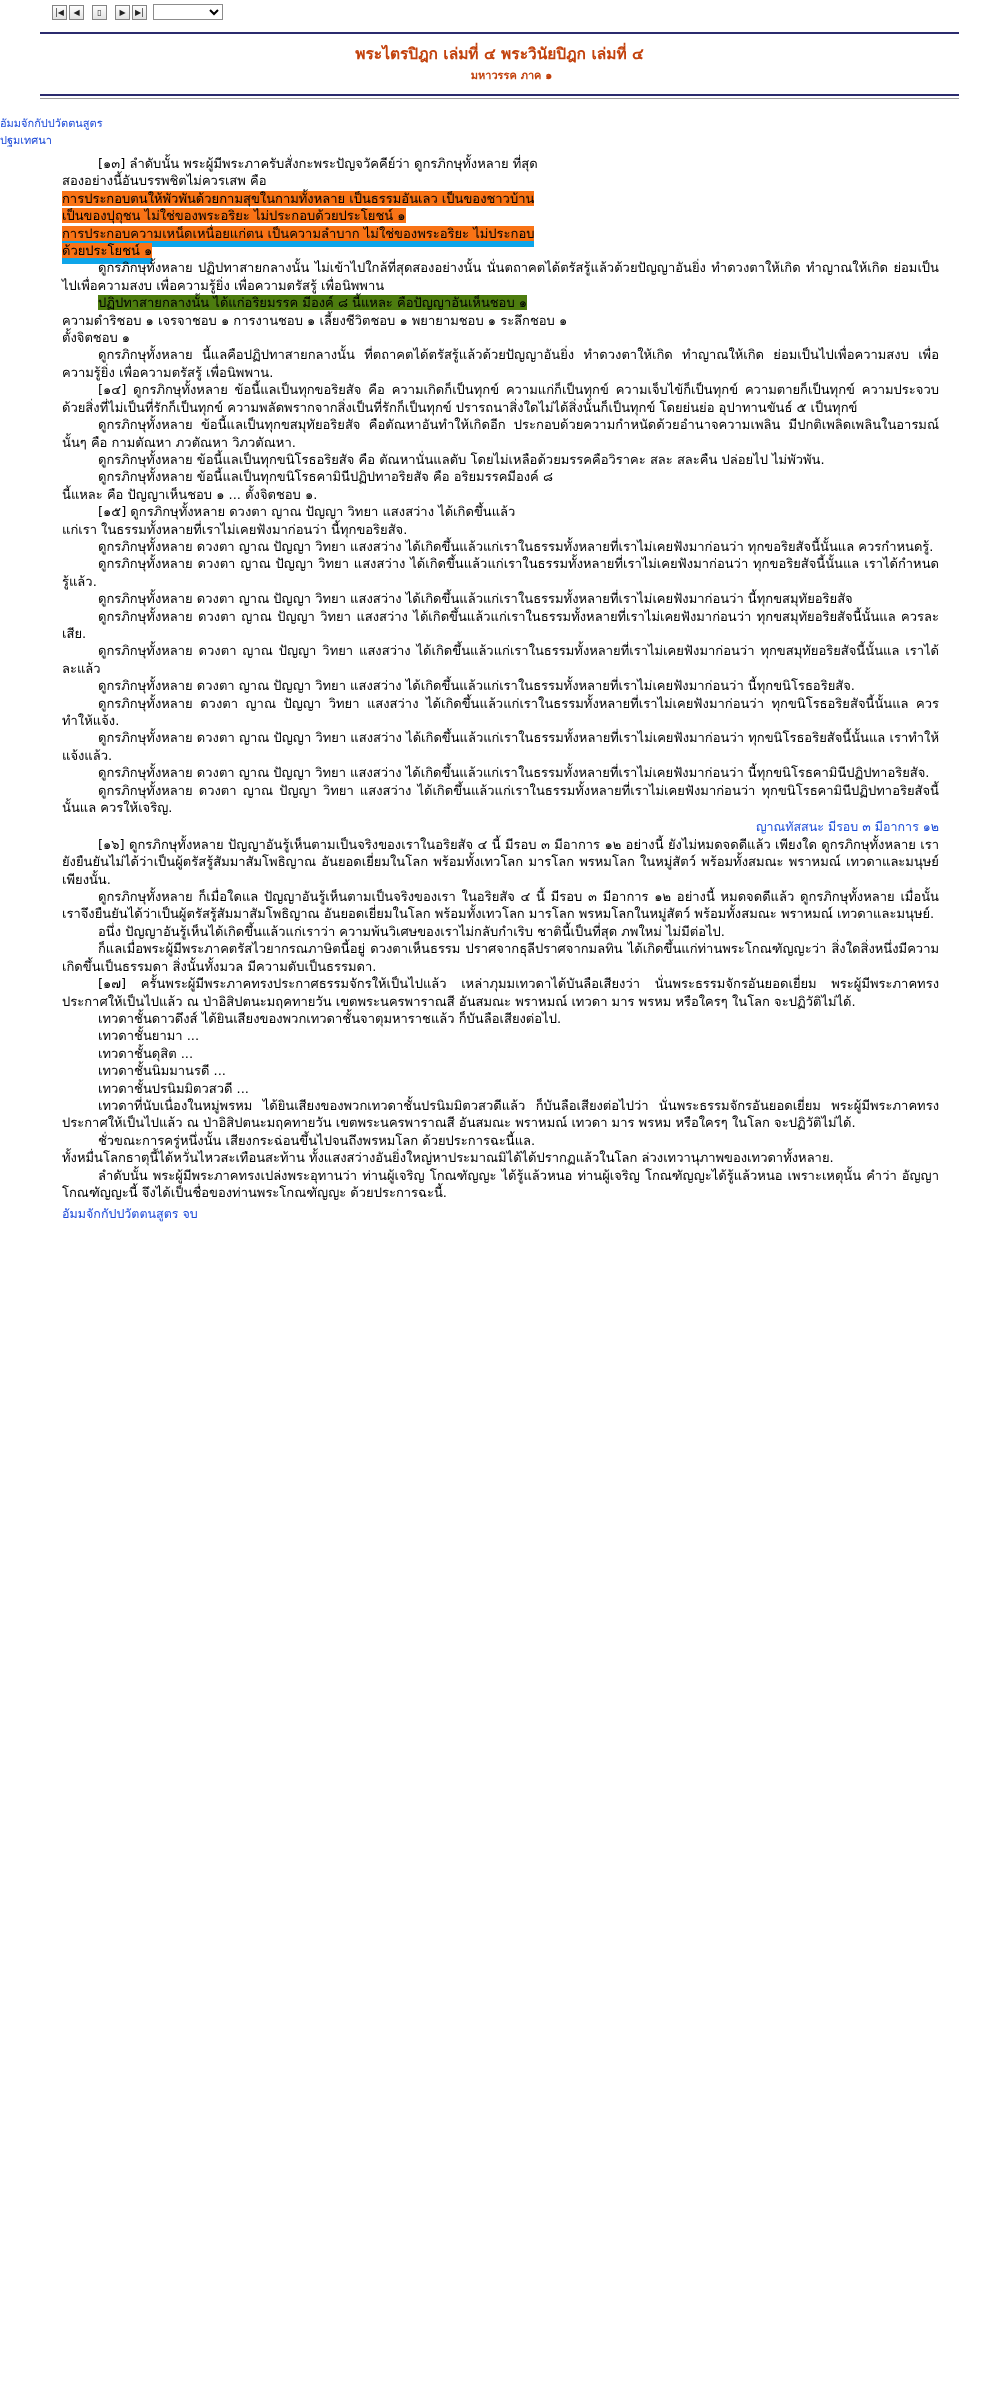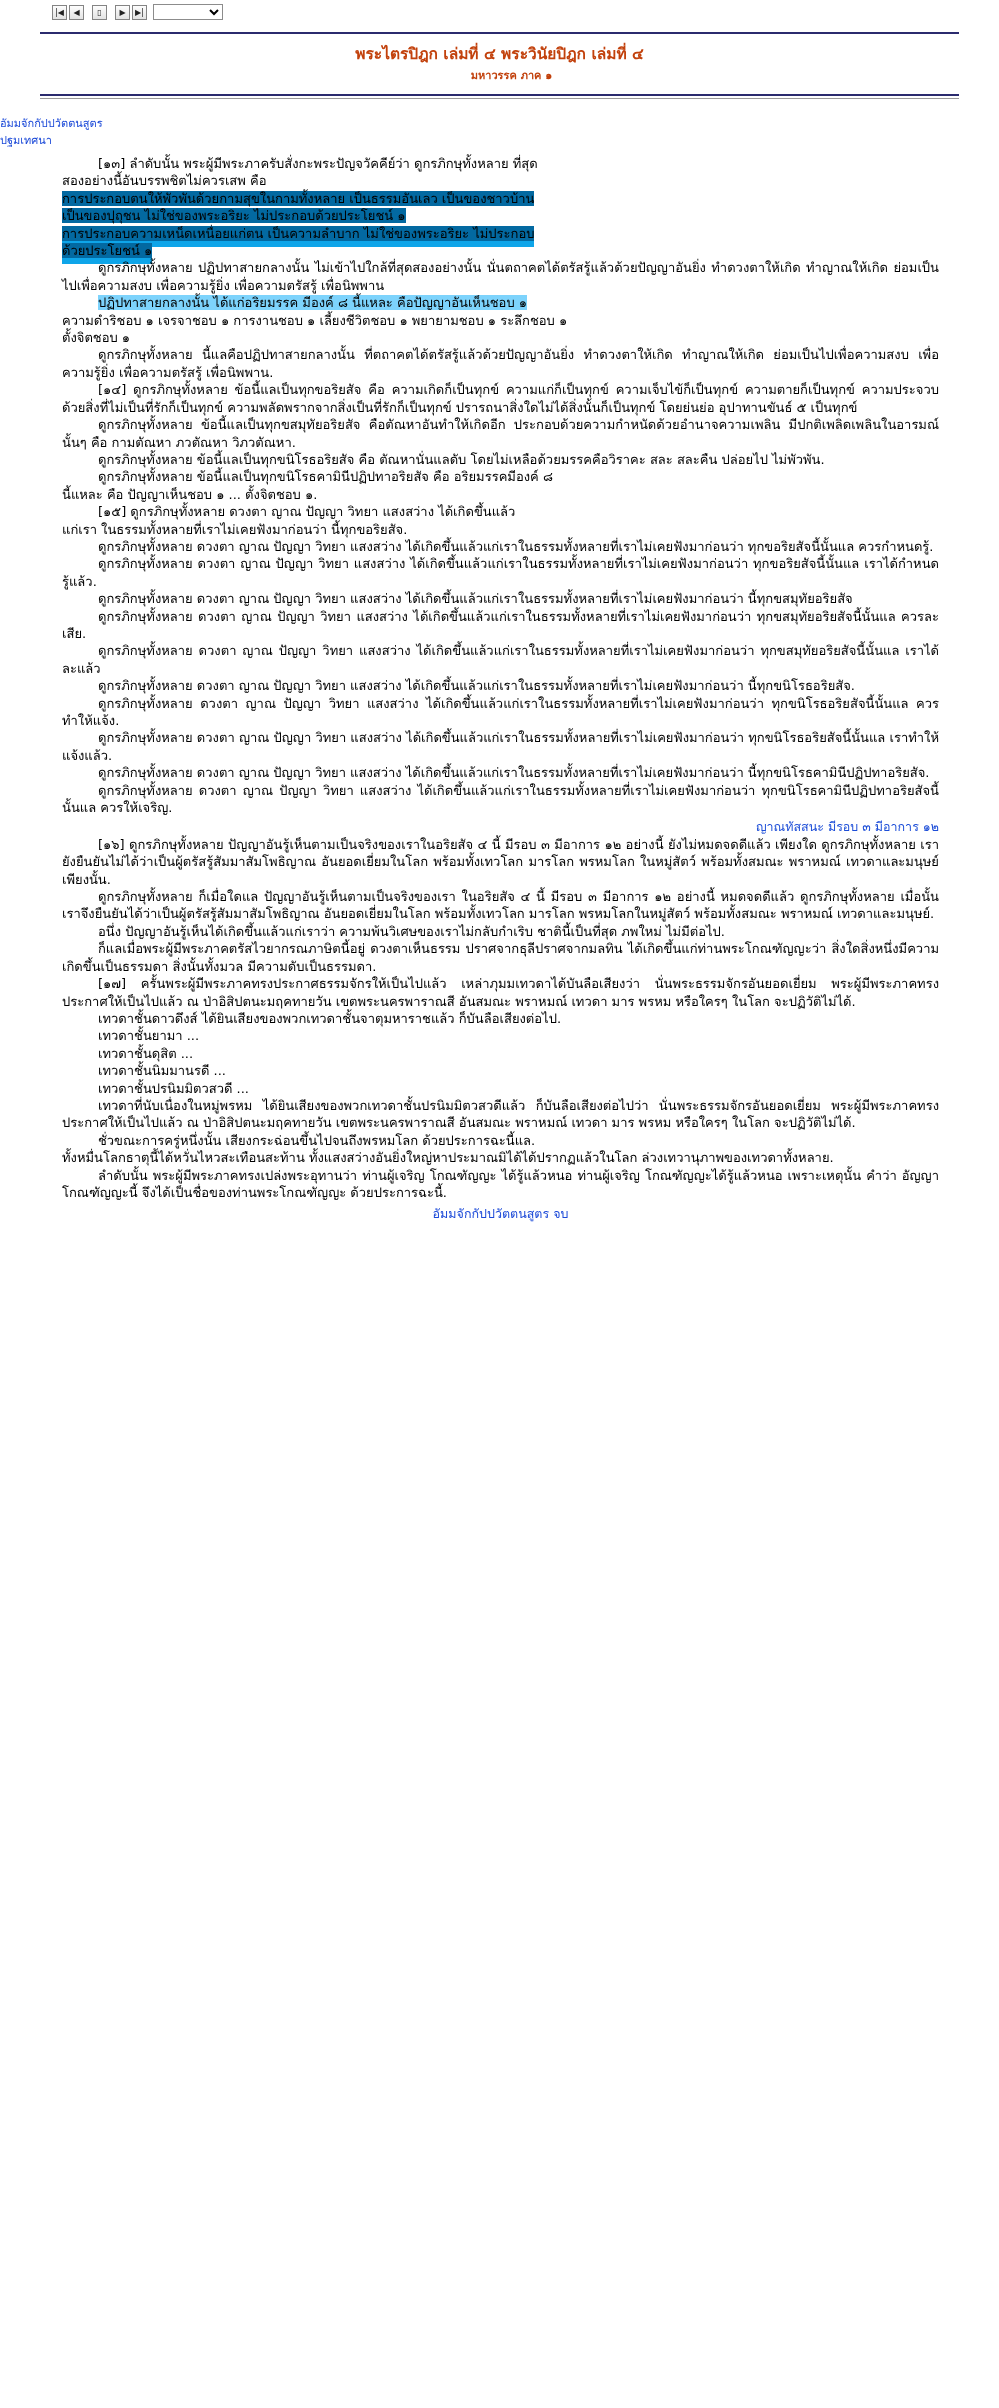--- a/index.html
+++ b/index.html
@@ -84,38 +84,38 @@
     font-size: 13px;
     line-height: 17.4px;
     text-align: justify;
   }
   .content p {
     margin: 0;
     text-indent: 36px;
   }
   .content p.noindent { text-indent: 0; }
   .hl-yellow {
-    background: #0369a1;
+    background: #f97316;
     margin-top: 41px;
   }
   .hl-green {
-    background: #7dd3fc;
+    background: #4d7c0f;
   }
   .ul-red {
     border-bottom: 6px solid #0ea5e9;
     padding-bottom: 0px;
   }
   .right-note {
     text-align: right;
     color: #1d4ed8;
     font-size: 12.5px;
     margin-top: 2px;
   }
   .end-note {
-    text-align: center;
+    text-align: left;
     color: #1b49d8;
     font-size: 12.5px;
     margin-top: 4px;
     margin-right: 0px;
   }
 </style>
 </head>
 <body>
 
 <div class="page">

